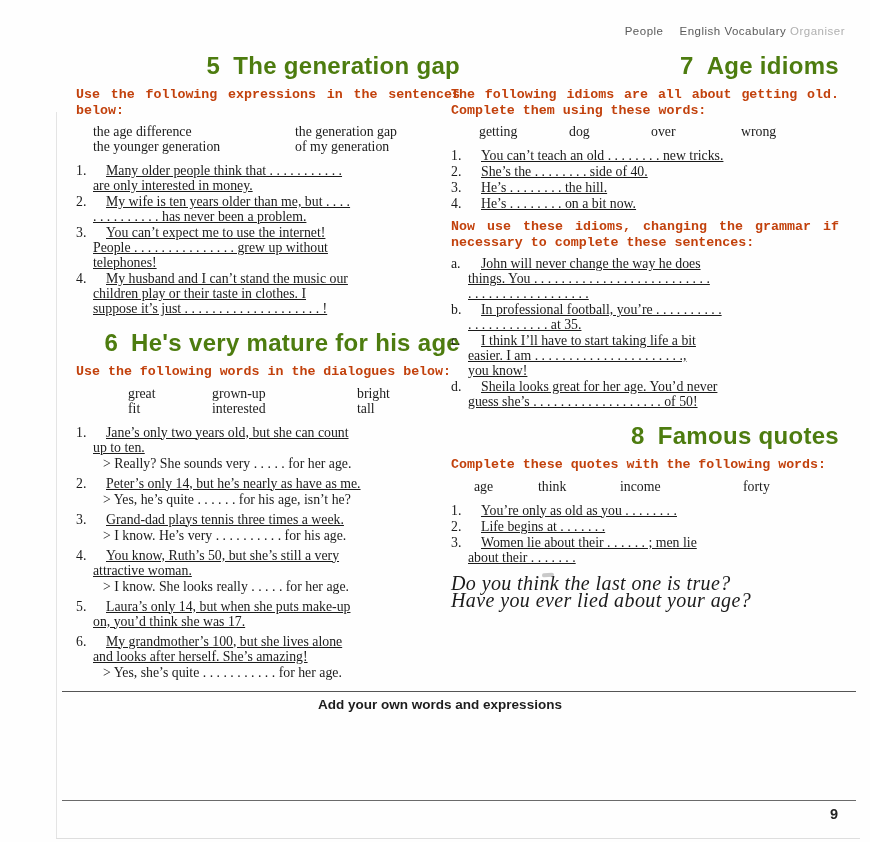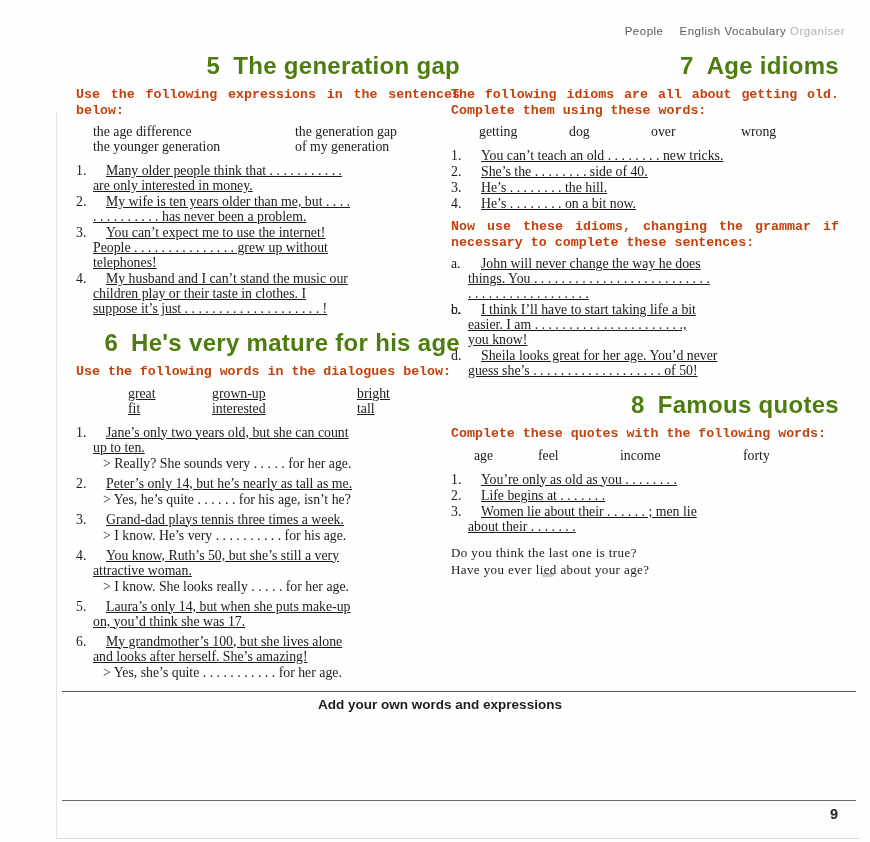--- a/index.html
+++ b/index.html
@@ -32,35 +32,35 @@
     font-weight: bold; font-size: 24px; letter-spacing: .3px; color: #4d7c0f; text-align: right;
   }
   .sec-h .n { margin-right: 13px; }
   .instr {
     margin: 0 0 6px 0; font-family: Liberation Mono, monospace;
     font-weight: bold; font-size: 13.3px; line-height: 15.5px;
     text-align: justify; color: #c2410c;
   }
   .wb { display: grid; font-size: 13.8px; line-height: 15px; margin: 3px 0 9px 0; }
   .wb5 { padding-left: 17px; grid-template-columns: 202px auto; }
-  .wb6 { padding-left: 52px; grid-template-columns: 84px 145px auto; text-decoration: underline; }
+  .wb6 { padding-left: 52px; grid-template-columns: 84px 145px auto; }
   .wb7 { padding-left: 28px; grid-template-columns: 90px 82px 90px auto; }
   .wb8 { padding-left: 23px; grid-template-columns: 64px 82px 123px auto; }
 
   .items { margin-bottom: 8px; }
   .item {
     position: relative; padding-left: 17px; text-indent: 13px;
     font-size: 13.8px; line-height: 15px; margin-bottom: 1px;
   }
   .item .num { position: absolute; left: 0; top: 0; text-indent: 0; }
   .item .txt { white-space: pre-line; text-decoration: underline; }
   .ditem { margin-bottom: 5px; }
   .resp { padding-left: 27px; text-indent: 0; font-size: 13.8px; line-height: 15px; white-space: pre-line; }
 
-  .followup { font-size: 13px; line-height: 17px; margin-top: 10px; white-space: pre-line; letter-spacing: .4px; }
+  .followup { font-style: italic; font-size: 20px; line-height: 17px; margin-top: 10px; white-space: pre-line; letter-spacing: .4px; }
 
   .rule { position: absolute; left: 62px; width: 794px; height: 1px; background: #555555; }
   .rule-top { top: 691px; }
   .rule-bottom { top: 800px; background: #6a6a6a; }
   .note {
     position: absolute; top: 697px; left: 0; width: 880px; text-align: center;
     font-family: "Liberation Sans", sans-serif; font-weight: bold; font-size: 13.5px; color: #1d1d1d;
   }
   .pagenum {
     position: absolute; top: 806px; left: 830px;
@@ -115,21 +115,21 @@
         <span>interested</span>
         <span>tall</span>
       </div>
       <div class="items">
         <div class="ditem">
           <div class="item"><span class="num">1.</span><span class="txt">Jane’s only two years old, but she can count
 up to ten.</span></div>
           <div class="resp">&gt; Really? She sounds very . . . . . for her age.</div>
         </div>
         <div class="ditem">
-          <div class="item"><span class="num">2.</span><span class="txt">Peter’s only 14, but he’s nearly as tall as me.</span></div>
+          <div class="item"><span class="num">2.</span><span class="txt">Peter’s only 14, but he’s nearly as have as me.</span></div>
           <div class="resp">&gt; Yes, he’s quite . . . . . . for his age, isn’t he?</div>
         </div>
         <div class="ditem">
           <div class="item"><span class="num">3.</span><span class="txt">Grand-dad plays tennis three times a week.</span></div>
           <div class="resp">&gt; I know. He’s very . . . . . . . . . . for his age.</div>
         </div>
         <div class="ditem">
           <div class="item"><span class="num">4.</span><span class="txt">You know, Ruth’s 50, but she’s still a very
 attractive woman.</span></div>
           <div class="resp">&gt; I know. She looks really . . . . . for her age.</div>
@@ -162,35 +162,36 @@
         <div class="item"><span class="num">1.</span><span class="txt">You can’t teach an old . . . . . . . . new tricks.</span></div>
         <div class="item"><span class="num">2.</span><span class="txt">She’s the . . . . . . . . side of 40.</span></div>
         <div class="item"><span class="num">3.</span><span class="txt">He’s . . . . . . . . the hill.</span></div>
         <div class="item"><span class="num">4.</span><span class="txt">He’s . . . . . . . . on a bit now.</span></div>
       </div>
       <p class="instr">Now use these idioms, changing the grammar if necessary to complete these sentences:</p>
       <div class="items">
         <div class="item"><span class="num">a.</span><span class="txt">John will never change the way he does
 things. You . . . . . . . . . . . . . . . . . . . . . . . . . .
 . . . . . . . . . . . . . . . . . .</span></div>
-        <div class="item"><span class="num">b.</span></div>
+        <div class="item"><span class="num">b.</span><span class="txt">In professional football, you’re . . . . . . . . . .
+. . . . . . . . . . . . at 35.</span></div>
         <div class="item"><span class="num">c.</span><span class="txt">I think I’ll have to start taking life a bit
 easier. I am . . . . . . . . . . . . . . . . . . . . . .,
 you know!</span></div>
         <div class="item"><span class="num">d.</span><span class="txt">Sheila looks great for her age. You’d never
 guess she’s . . . . . . . . . . . . . . . . . . . of 50!</span></div>
       </div>
     </div>
 
     <div class="sec">
       <h2 class="sec-h"><span class="n">8</span><span>Famous quotes</span></h2>
       <p class="instr">Complete these quotes with the following words:</p>
       <div class="wb wb8">
         <span>age</span>
-        <span>feel</span>
+        <span>think</span>
         <span>income</span>
         <span>forty</span>
       </div>
       <div class="items">
         <div class="item"><span class="num">1.</span><span class="txt">You’re only as old as you . . . . . . . .</span></div>
         <div class="item"><span class="num">2.</span><span class="txt">Life begins at . . . . . . .</span></div>
         <div class="item"><span class="num">3.</span><span class="txt">Women lie about their . . . . . . ; men lie
 about their . . . . . . .</span></div>
       </div>
       <div class="followup">Do you think the last one is true?

